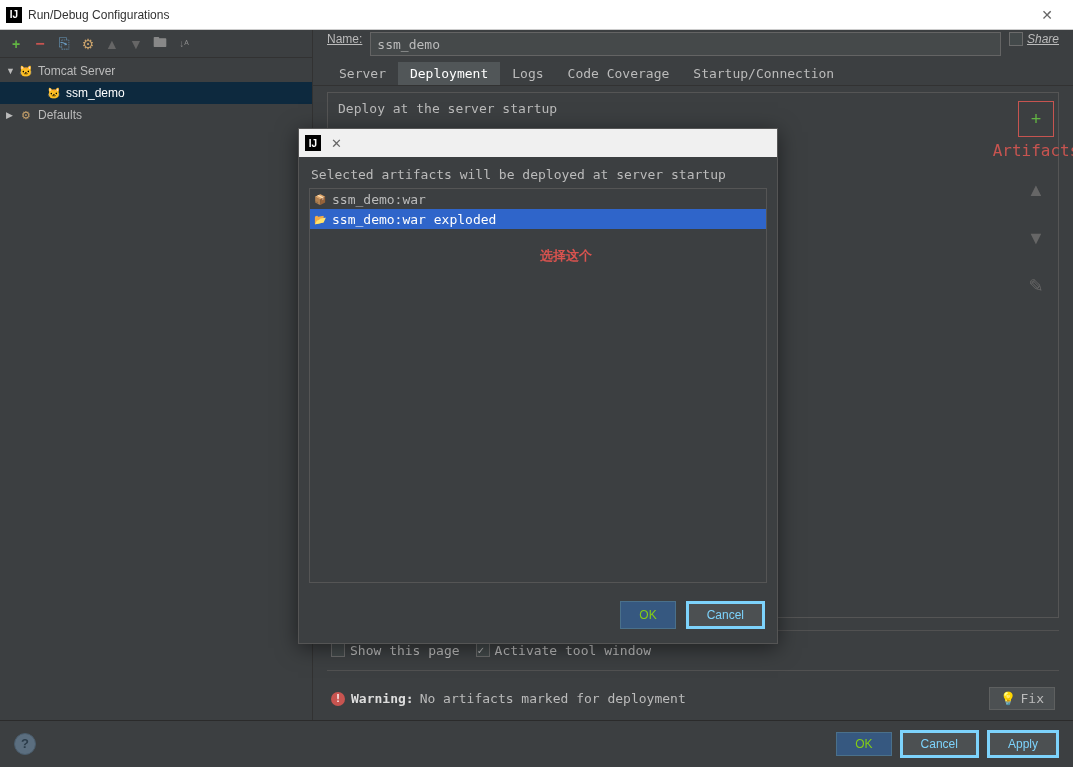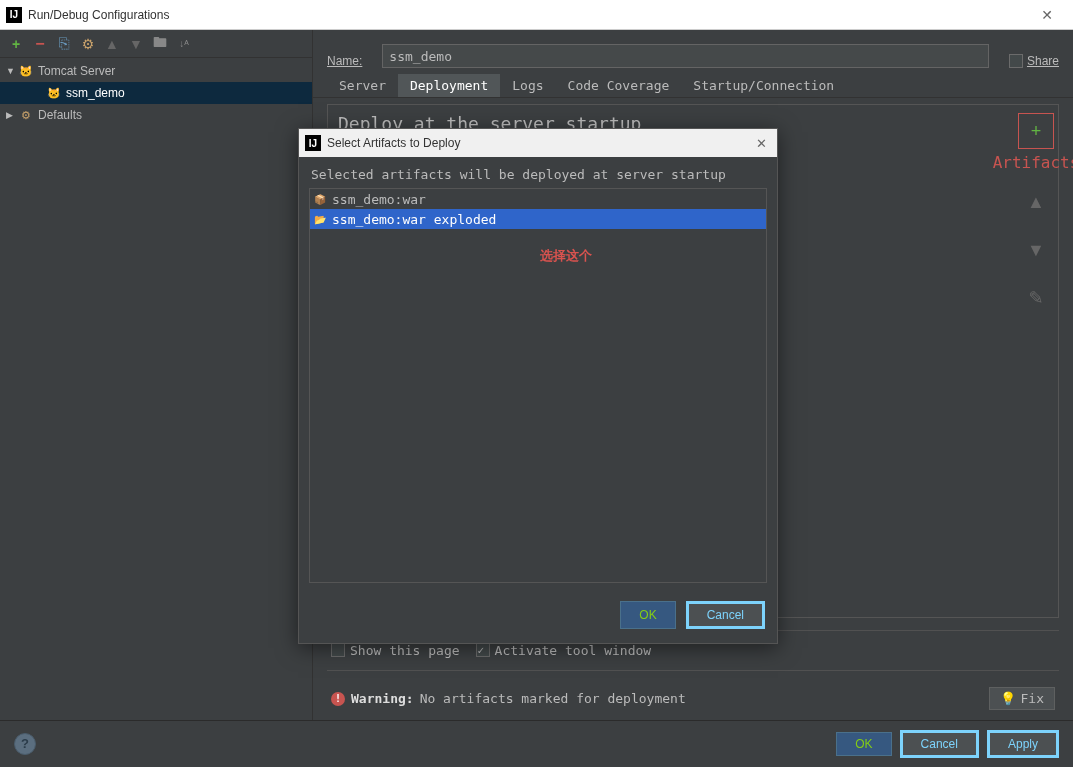--- a/index.html
+++ b/index.html
@@ -120,23 +120,23 @@
 
 .right-panel {
   flex: 1;
   display: flex;
   flex-direction: column;
   padding: 0;
   position: relative;
 }
 .name-row {
   display: flex;
-  align-items: flex-end;
-  padding: 14px 14px 6px;
-  gap: 20px;
+  align-items: flex-start;
+  padding: 2px 14px 6px;
+  gap: 8px;
 }
 .name-label { text-decoration: underline; text-decoration-color: #bbb; }
 .name-input {
   flex: 1;
   background: #45494a;
   border: 1px solid #646464;
   color: #bbb;
   padding: 3px 6px;
   font-family: Consolas, monospace;
   font-size: 13px;
@@ -146,21 +146,21 @@
   display: flex;
   align-items: center;
   gap: 4px;
 }
 .checkbox {
   width: 14px; height: 14px;
   background: #43494a;
   border: 1px solid #6b6b6b;
   display: inline-block;
 }
-.share-label { text-decoration: underline; }
+.share-label { text-decoration: underline; font-style: italic; }
 
 
 .tabs {
   display: flex;
   padding: 0 14px;
   border-bottom: 1px solid #323232;
   font-family: Consolas, monospace;
   font-size: 13px;
 }
 .tab {
@@ -180,21 +180,21 @@
   border: 1px solid #555;
   position: relative;
   display: flex;
 }
 .deploy-content {
   flex: 1;
   padding: 8px 10px;
 }
 .deploy-header {
   font-family: Consolas, monospace;
-  font-size: 18px;
+  font-size: 13px;
   color: #bbb;
 }
 .side-buttons {
   width: 44px;
   padding: 8px 4px;
   display: flex;
   flex-direction: column;
   align-items: center;
   gap: 12px;
 }
@@ -495,21 +495,20 @@
   <div class="help-icon">?</div>
   <div class="footer-spacer"></div>
   <button class="btn primary">OK</button>
   <button class="btn">Cancel</button>
   <button class="btn">Apply</button>
 </div>
 
 <div class="modal">
   <div class="modal-titlebar">
     <div class="titlebar-icon">IJ</div>
-    <div class="modal-title">Select Artifacts to Deploy</div>
     <div class="modal-close">✕</div>
   </div>
   <div class="modal-hint">Selected artifacts will be deployed at server startup</div>
   <div class="modal-list">
     <div class="modal-item">
       <span class="artifact-icon artifact-war">📦</span>
       <span>ssm_demo:war</span>
     </div>
     <div class="modal-item selected">
       <span class="artifact-icon artifact-exploded">📂</span>

